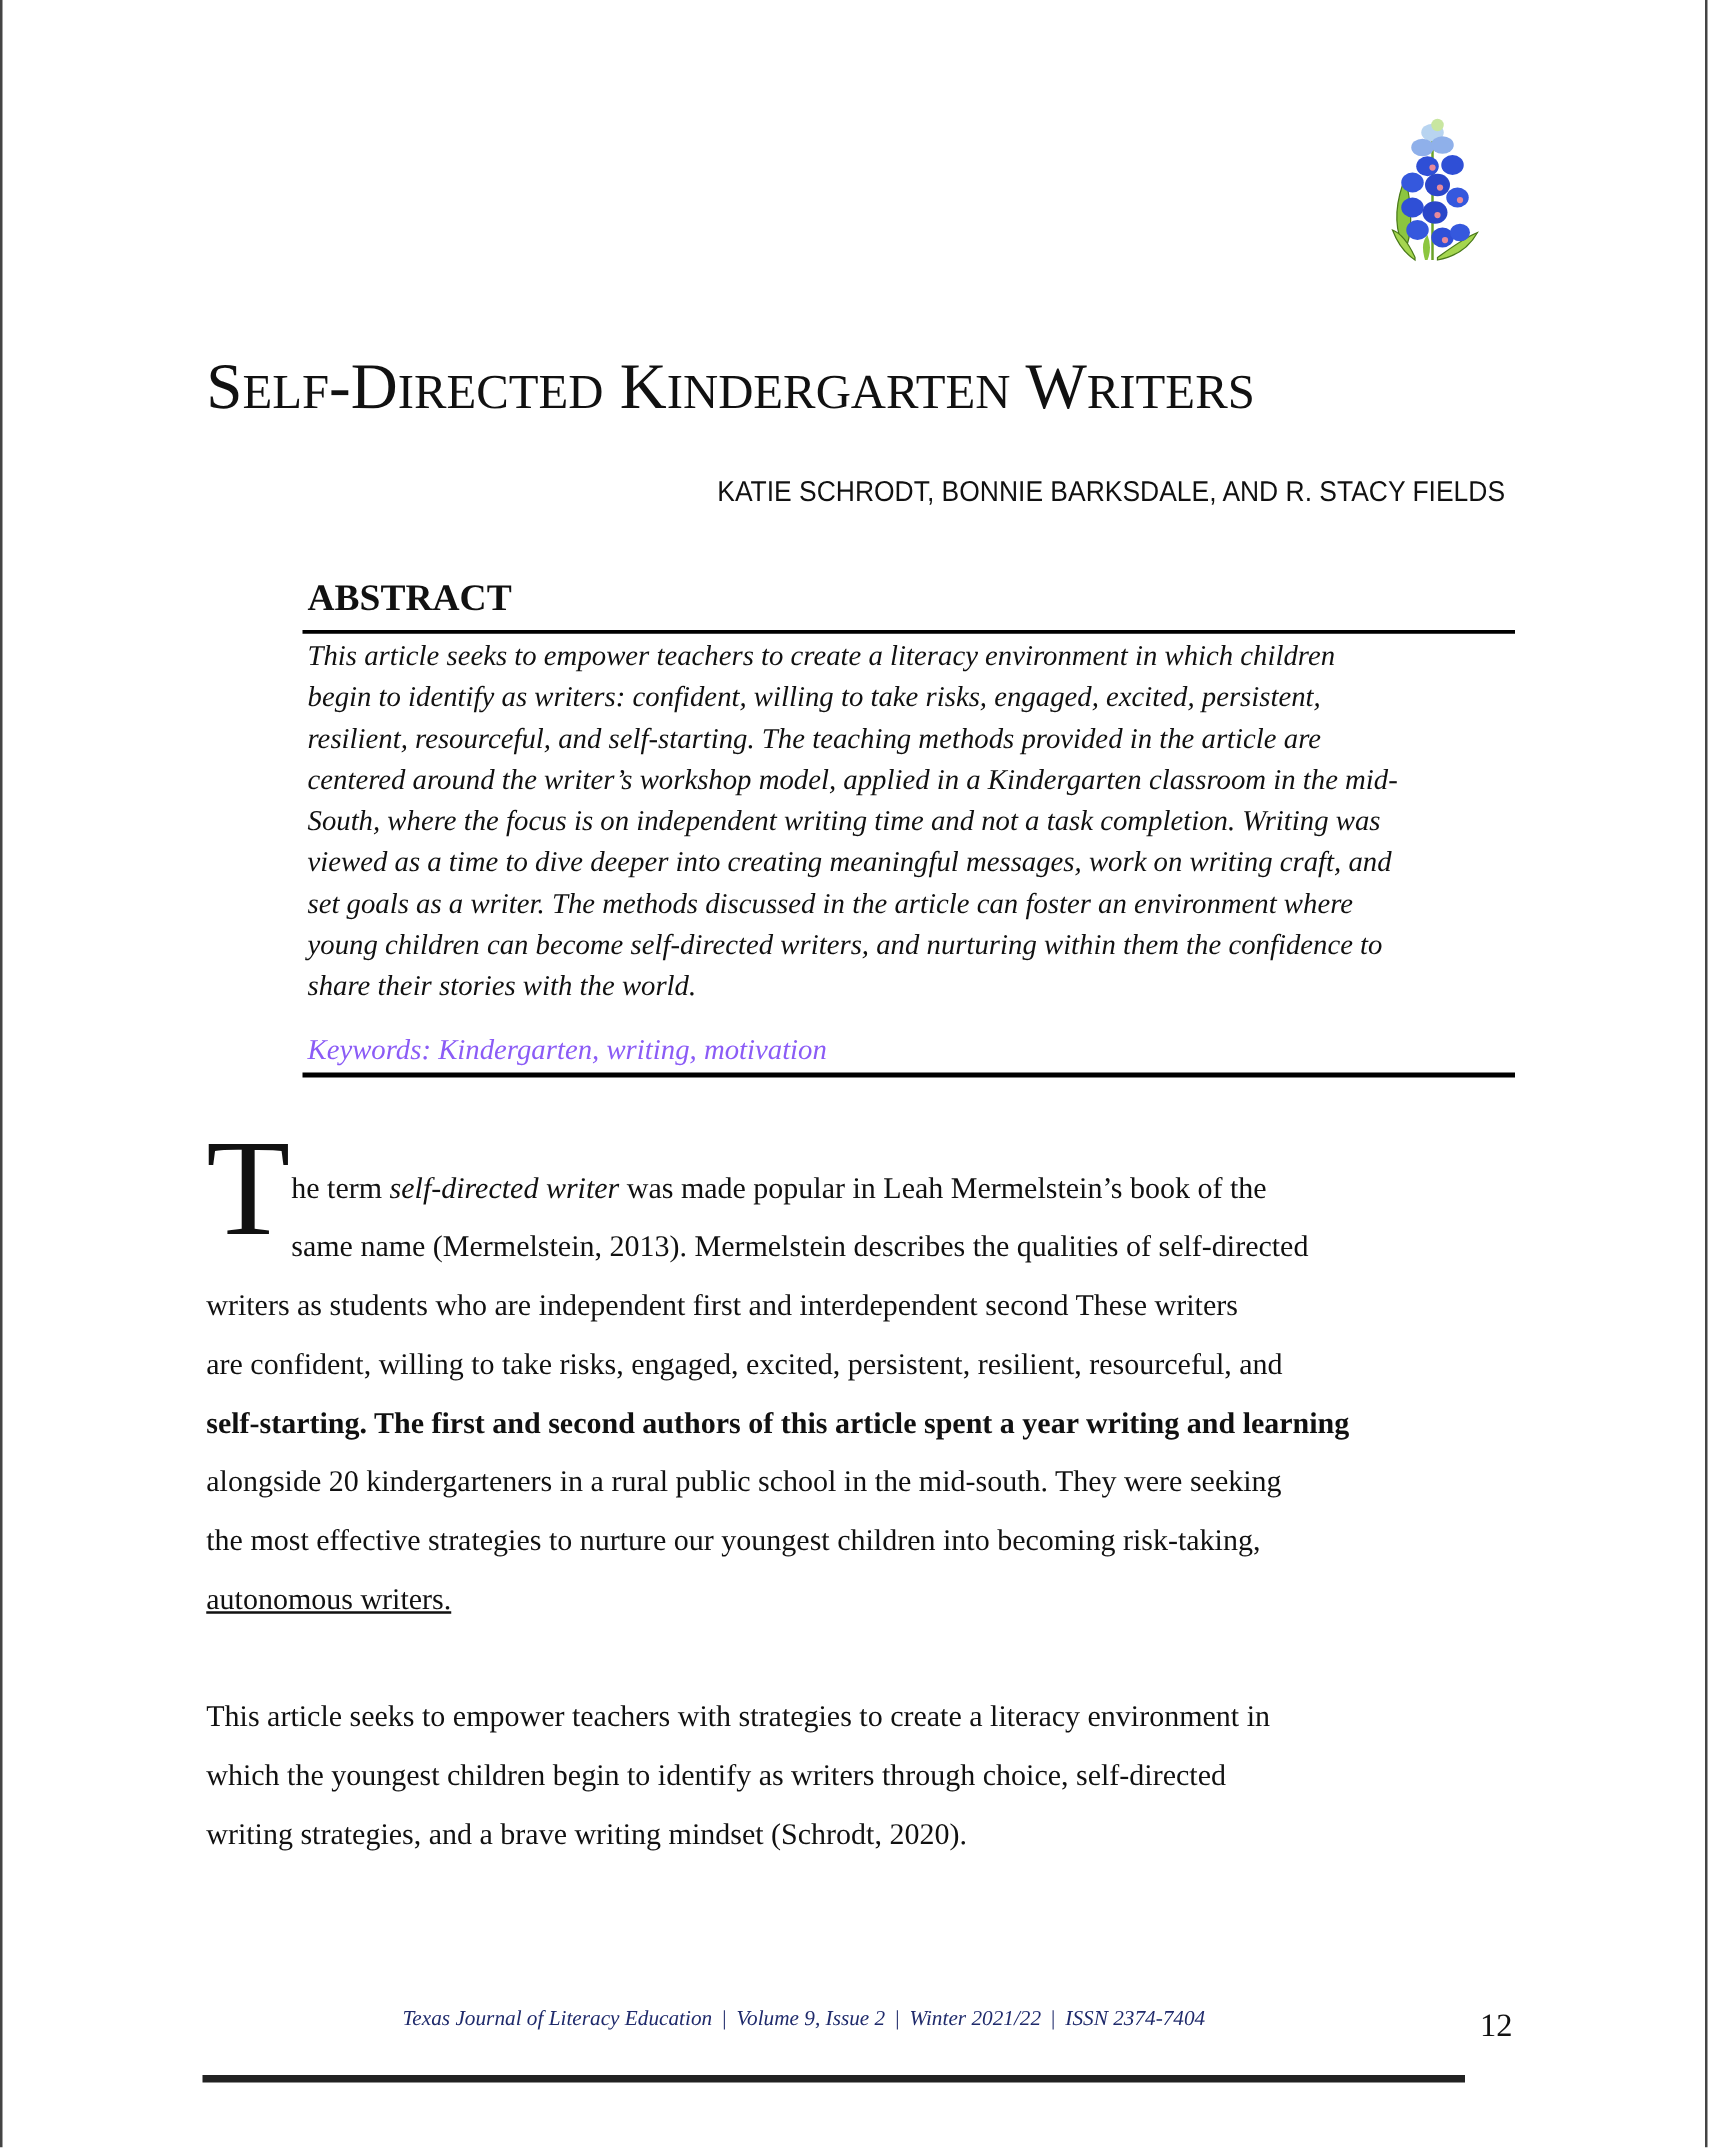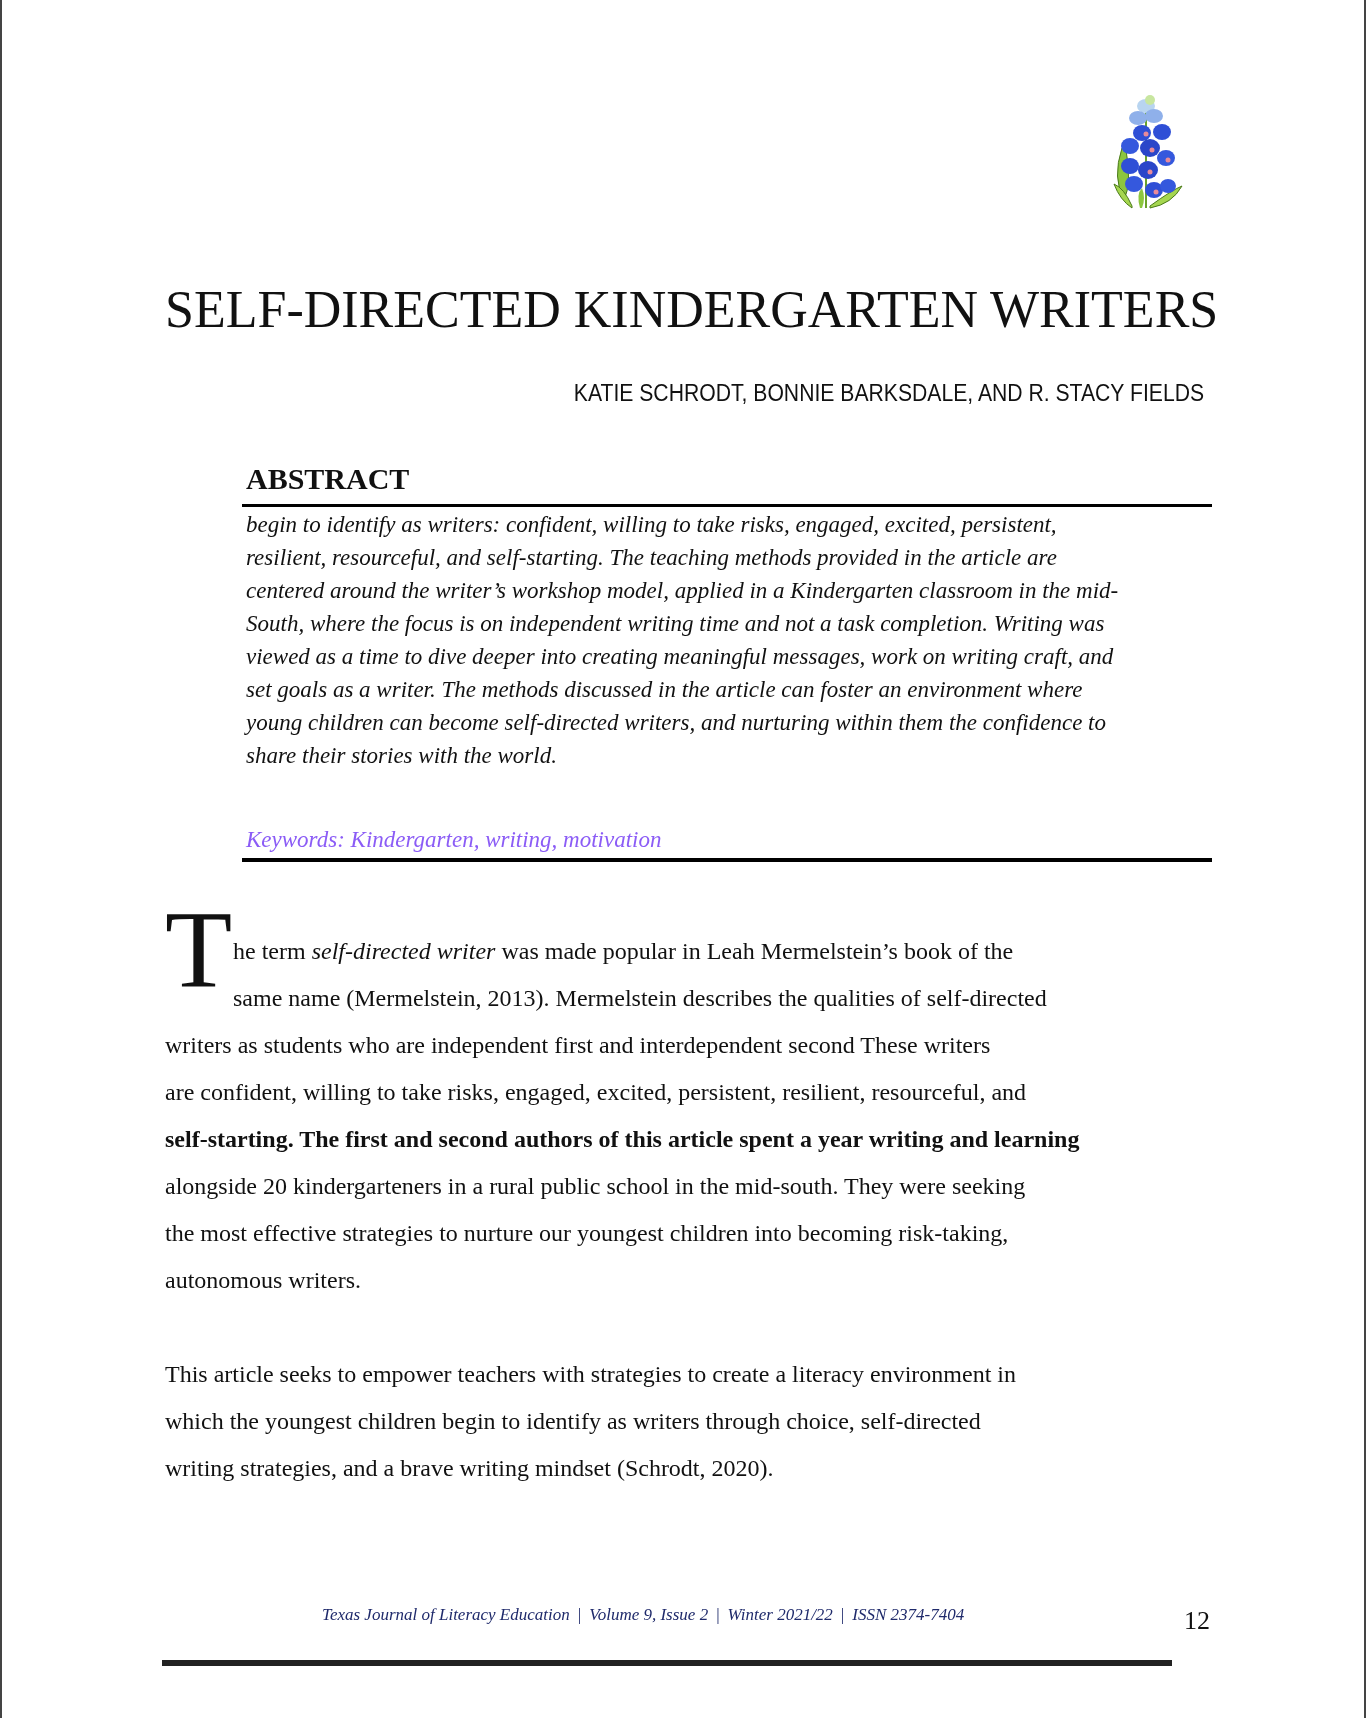--- a/index.html
+++ b/index.html
@@ -1,20 +1,20 @@
 <!DOCTYPE html>
 <html><head>
 <meta charset="utf-8">
 <style>
   html, body { margin:0; padding:0; }
   body { width:1368px; height:1718px; background:#ffffff; position:relative; overflow:hidden; }
   .page { position:absolute; left:0; top:0; width:1366px; height:1718px; border-left:2px solid #444; border-right:2px solid #444; box-sizing:border-box; background:#fff; }
   .flower { position:absolute; left:1100px; top:88px; width:100px; height:130px; }
   .title { position:absolute; left:163px; top:280px; font-family:"Liberation Serif", serif; font-size:52px; color:#111; letter-spacing:0; white-space:nowrap; }
-  .title .sc { font-size:52px; }
+  .title .sc { font-size:39px; }
   .authors { position:absolute; right:160px; top:380px; font-family:"Liberation Sans", sans-serif; font-size:23px; color:#111; transform:scaleX(0.92); transform-origin:right; white-space:nowrap; }
   .abstract-h { position:absolute; left:244px; top:462px; font-family:"Liberation Serif", serif; font-weight:bold; font-size:30px; color:#111; }
   .rule-top { position:absolute; left:240px; top:504px; width:970px; height:3px; background:#000; }
   .abstract { position:absolute; left:244px; top:508px; width:970px; font-family:"Liberation Serif", serif; font-style:italic; font-size:23px; line-height:33px; color:#111; }
   .abstract p { margin:0; white-space:nowrap; }
   .keywords { position:absolute; left:244px; top:827px; font-family:"Liberation Serif", serif; font-style:italic; font-size:23px; color:#8b5cf6; }
   .rule-bot { position:absolute; left:240px; top:858px; width:970px; height:4px; background:#000; }
   .dropcap { position:absolute; left:163px; top:895px; font-family:"Liberation Serif", serif; font-size:110px; line-height:110px; color:#111; }
   .body { position:absolute; left:163px; width:1060px; font-family:"Liberation Serif", serif; font-size:24px; color:#111; }
   .body .ln { position:absolute; white-space:nowrap; }
@@ -55,20 +55,21 @@
     <circle cx="54" cy="104" r="2.5" fill="#e88a9a"></circle>
   </svg>
 
   <div class="title"><span>S</span><span class="sc">ELF</span><span>-D</span><span class="sc">IRECTED</span><span> K</span><span class="sc">INDERGARTEN</span><span> W</span><span class="sc">RITERS</span></div>
 
   <div class="authors">KATIE SCHRODT, BONNIE BARKSDALE, AND R. STACY FIELDS</div>
 
   <div class="abstract-h">ABSTRACT</div>
   <div class="rule-top"></div>
   <div class="abstract">
+    <p>This article seeks to empower teachers to create a literacy environment in which children</p>
     <p>begin to identify as writers: confident, willing to take risks, engaged, excited, persistent,</p>
     <p>resilient, resourceful, and self-starting. The teaching methods provided in the article are</p>
     <p>centered around the writer’s workshop model, applied in a Kindergarten classroom in the mid-</p>
     <p>South, where the focus is on independent writing time and not a task completion. Writing was</p>
     <p>viewed as a time to dive deeper into creating meaningful messages, work on writing craft, and</p>
     <p>set goals as a writer. The methods discussed in the article can foster an environment where</p>
     <p>young children can become self-directed writers, and nurturing within them the confidence to</p>
     <p>share their stories with the world.</p>
   </div>
   <div class="keywords">Keywords: Kindergarten, writing, motivation</div>
@@ -77,21 +78,21 @@
   <div class="dropcap">T</div>
 
   <div class="body" style="top:0;">
     <div class="ln" style="left:68px; top:938px;"><span>he term </span><em>self-directed writer</em><span> was made popular in Leah Mermelstein’s book of the</span></div>
     <div class="ln" style="left:68px; top:985px;">same name (Mermelstein, 2013). Mermelstein describes the qualities of self-directed</div>
     <div class="ln" style="left:0; top:1032px;">writers as students who are independent first and interdependent second These writers</div>
     <div class="ln" style="left:0; top:1079px;">are confident, willing to take risks, engaged, excited, persistent, resilient, resourceful, and</div>
     <div class="ln" style="left:0; top:1126px;font-weight:bold;">self-starting. The first and second authors of this article spent a year writing and learning</div>
     <div class="ln" style="left:0; top:1173px;">alongside 20 kindergarteners in a rural public school in the mid-south.  They were seeking</div>
     <div class="ln" style="left:0; top:1220px;text-align:center;">the most effective strategies to nurture our youngest children into becoming risk-taking,</div>
-    <div class="ln" style="left:0; top:1267px;">autonomous writers.</div>
+    <div class="ln" style="left:0; top:1267px;text-decoration:underline;">autonomous writers.</div>
   </div>
 
   <div class="body" style="top:0;">
     <div class="ln" style="left:0; top:1361px;">This article seeks to empower teachers with strategies to create a literacy environment in</div>
     <div class="ln" style="left:0; top:1408px;">which the youngest children begin to identify as writers through choice, self-directed</div>
     <div class="ln" style="left:0; top:1455px;">writing strategies, and a brave writing mindset (Schrodt, 2020).</div>
   </div>
 
   <div class="footer">
     <span>Texas Journal of Literacy Education</span><span class="sep">|</span><span>Volume 9, Issue 2</span><span class="sep">|</span><span>Winter 2021/22</span><span class="sep">|</span><span>ISSN 2374-7404</span>

